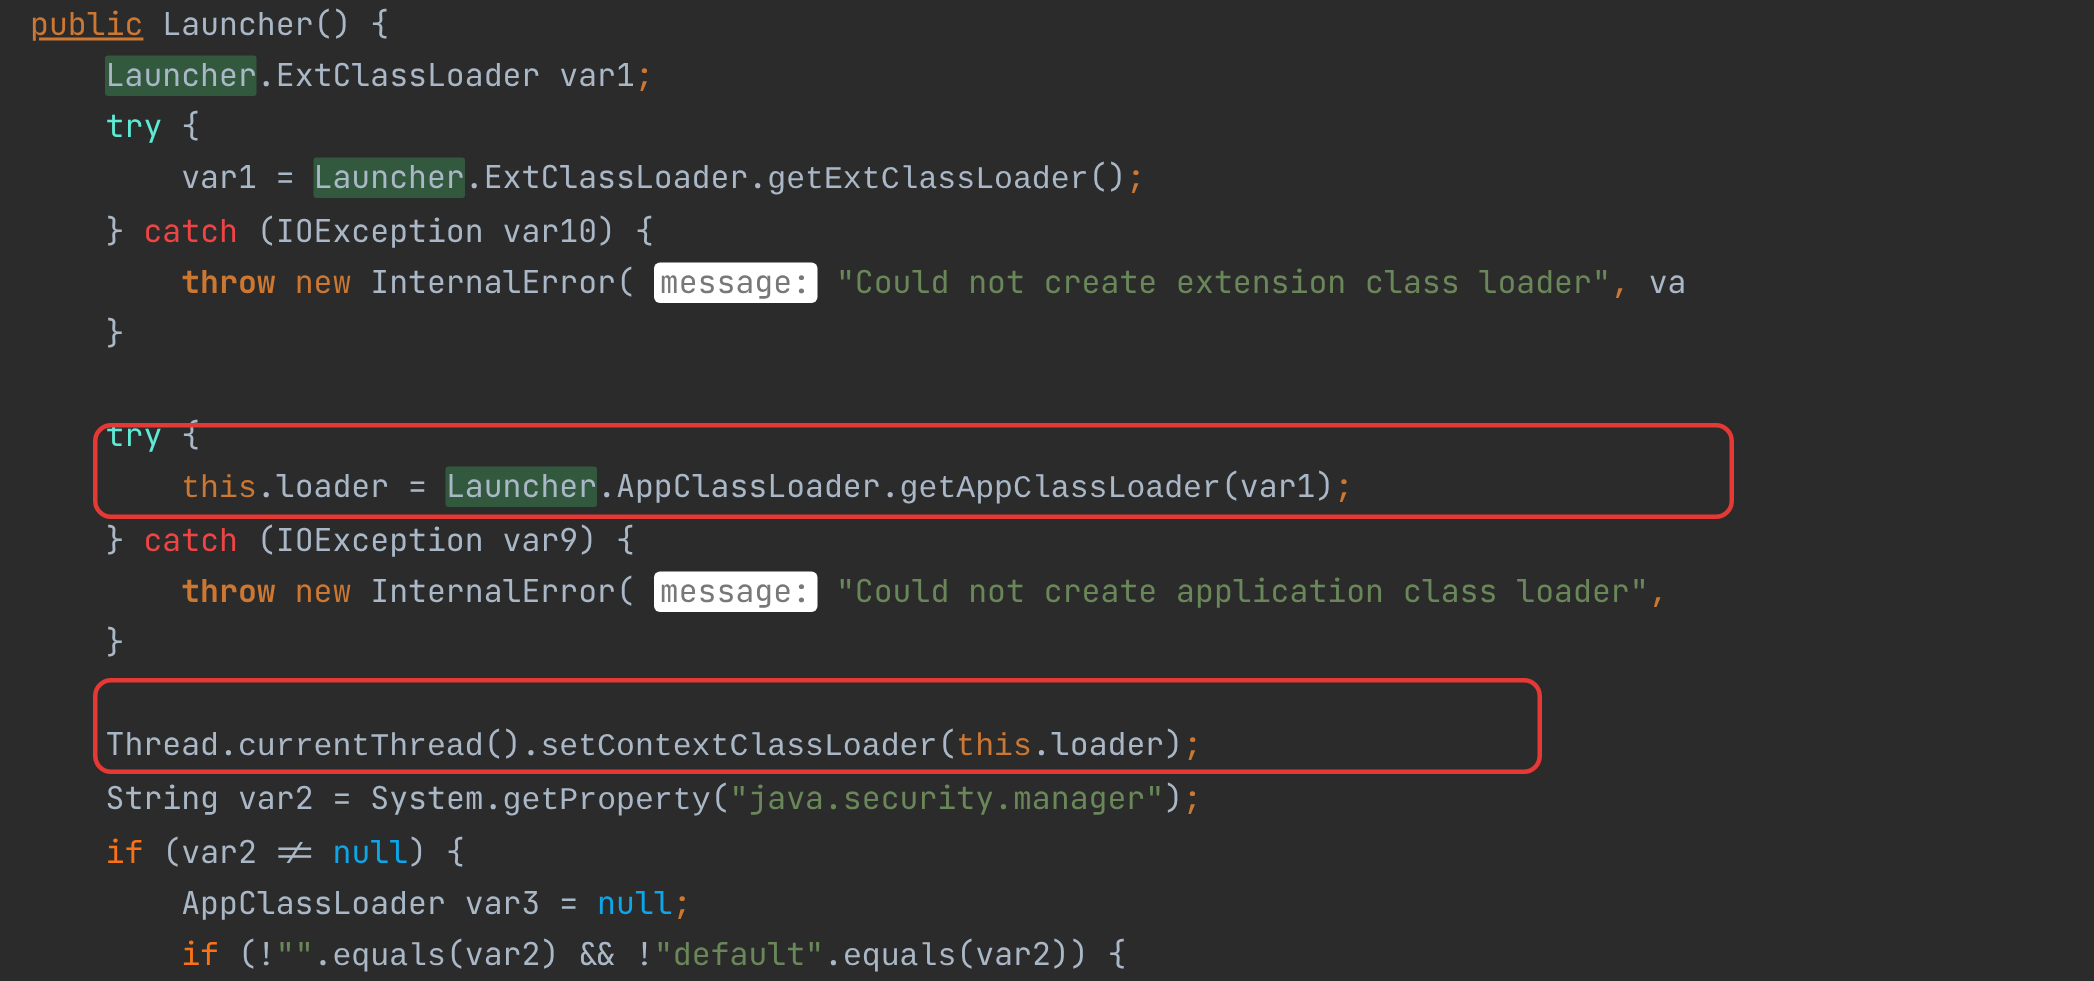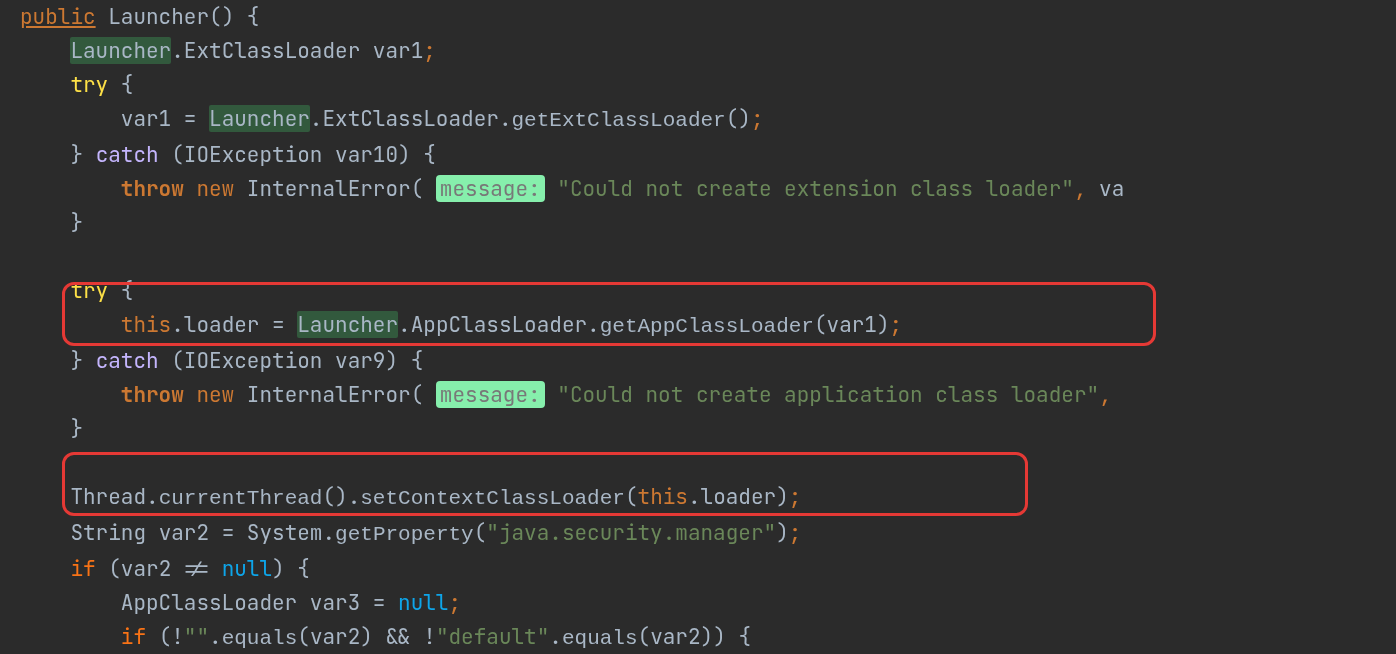--- a/index.html
+++ b/index.html
@@ -13,32 +13,32 @@
     width: 1396px;
     height: 654px;
     position: relative;
     padding-left: 20px;
   }
   pre {
     font-family: inherit;
     white-space: pre;
   }
   .kw-public   { color: #cc7832; text-decoration: underline; }
-  .kw-try      { color: #fde047; }
-  .kw-catch    { color: #c4b5fd; text-align: center; }
+  .kw-try      { color: #5eead4; }
+  .kw-catch    { color: #ef4444; text-align: center; }
   .kw-throw    { color: #cc7832; font-weight: bold; }
   .kw-new      { color: #cc7832; }
-  .kw-this     { color: #cc7832; }
+  .kw-this     { color: #cc7832; font-family: Liberation Mono, monospace; }
   .kw-if       { color: #f97316; }
   .kw-null     { color: #0ea5e9; }
   .type        { color: #a9b7c6; }
   .method      { color: #a9b7c6; font-family: Liberation Mono, monospace; }
   .ident       { color: #a9b7c6; }
   .string      { color: #6a8759; }
-  .paramhint   { color: #787878; background: #86efac; border-radius: 4px; padding: 0 4px; }
+  .paramhint   { color: #787878; background: #ffffff; border-radius: 4px; padding: 0 4px; }
   .hl-use      { background: #32593d; border-radius: 2px; }
   .punct       { color: #cc7832; }
   .dot         { color: #a9b7c6; }
   .paren       { color: #a9b7c6; }
   .semi        { color: #cc7832; }
 
   .highlight-box {
     position: absolute;
     border: 3px solid #e53935;
     border-radius: 12px;

